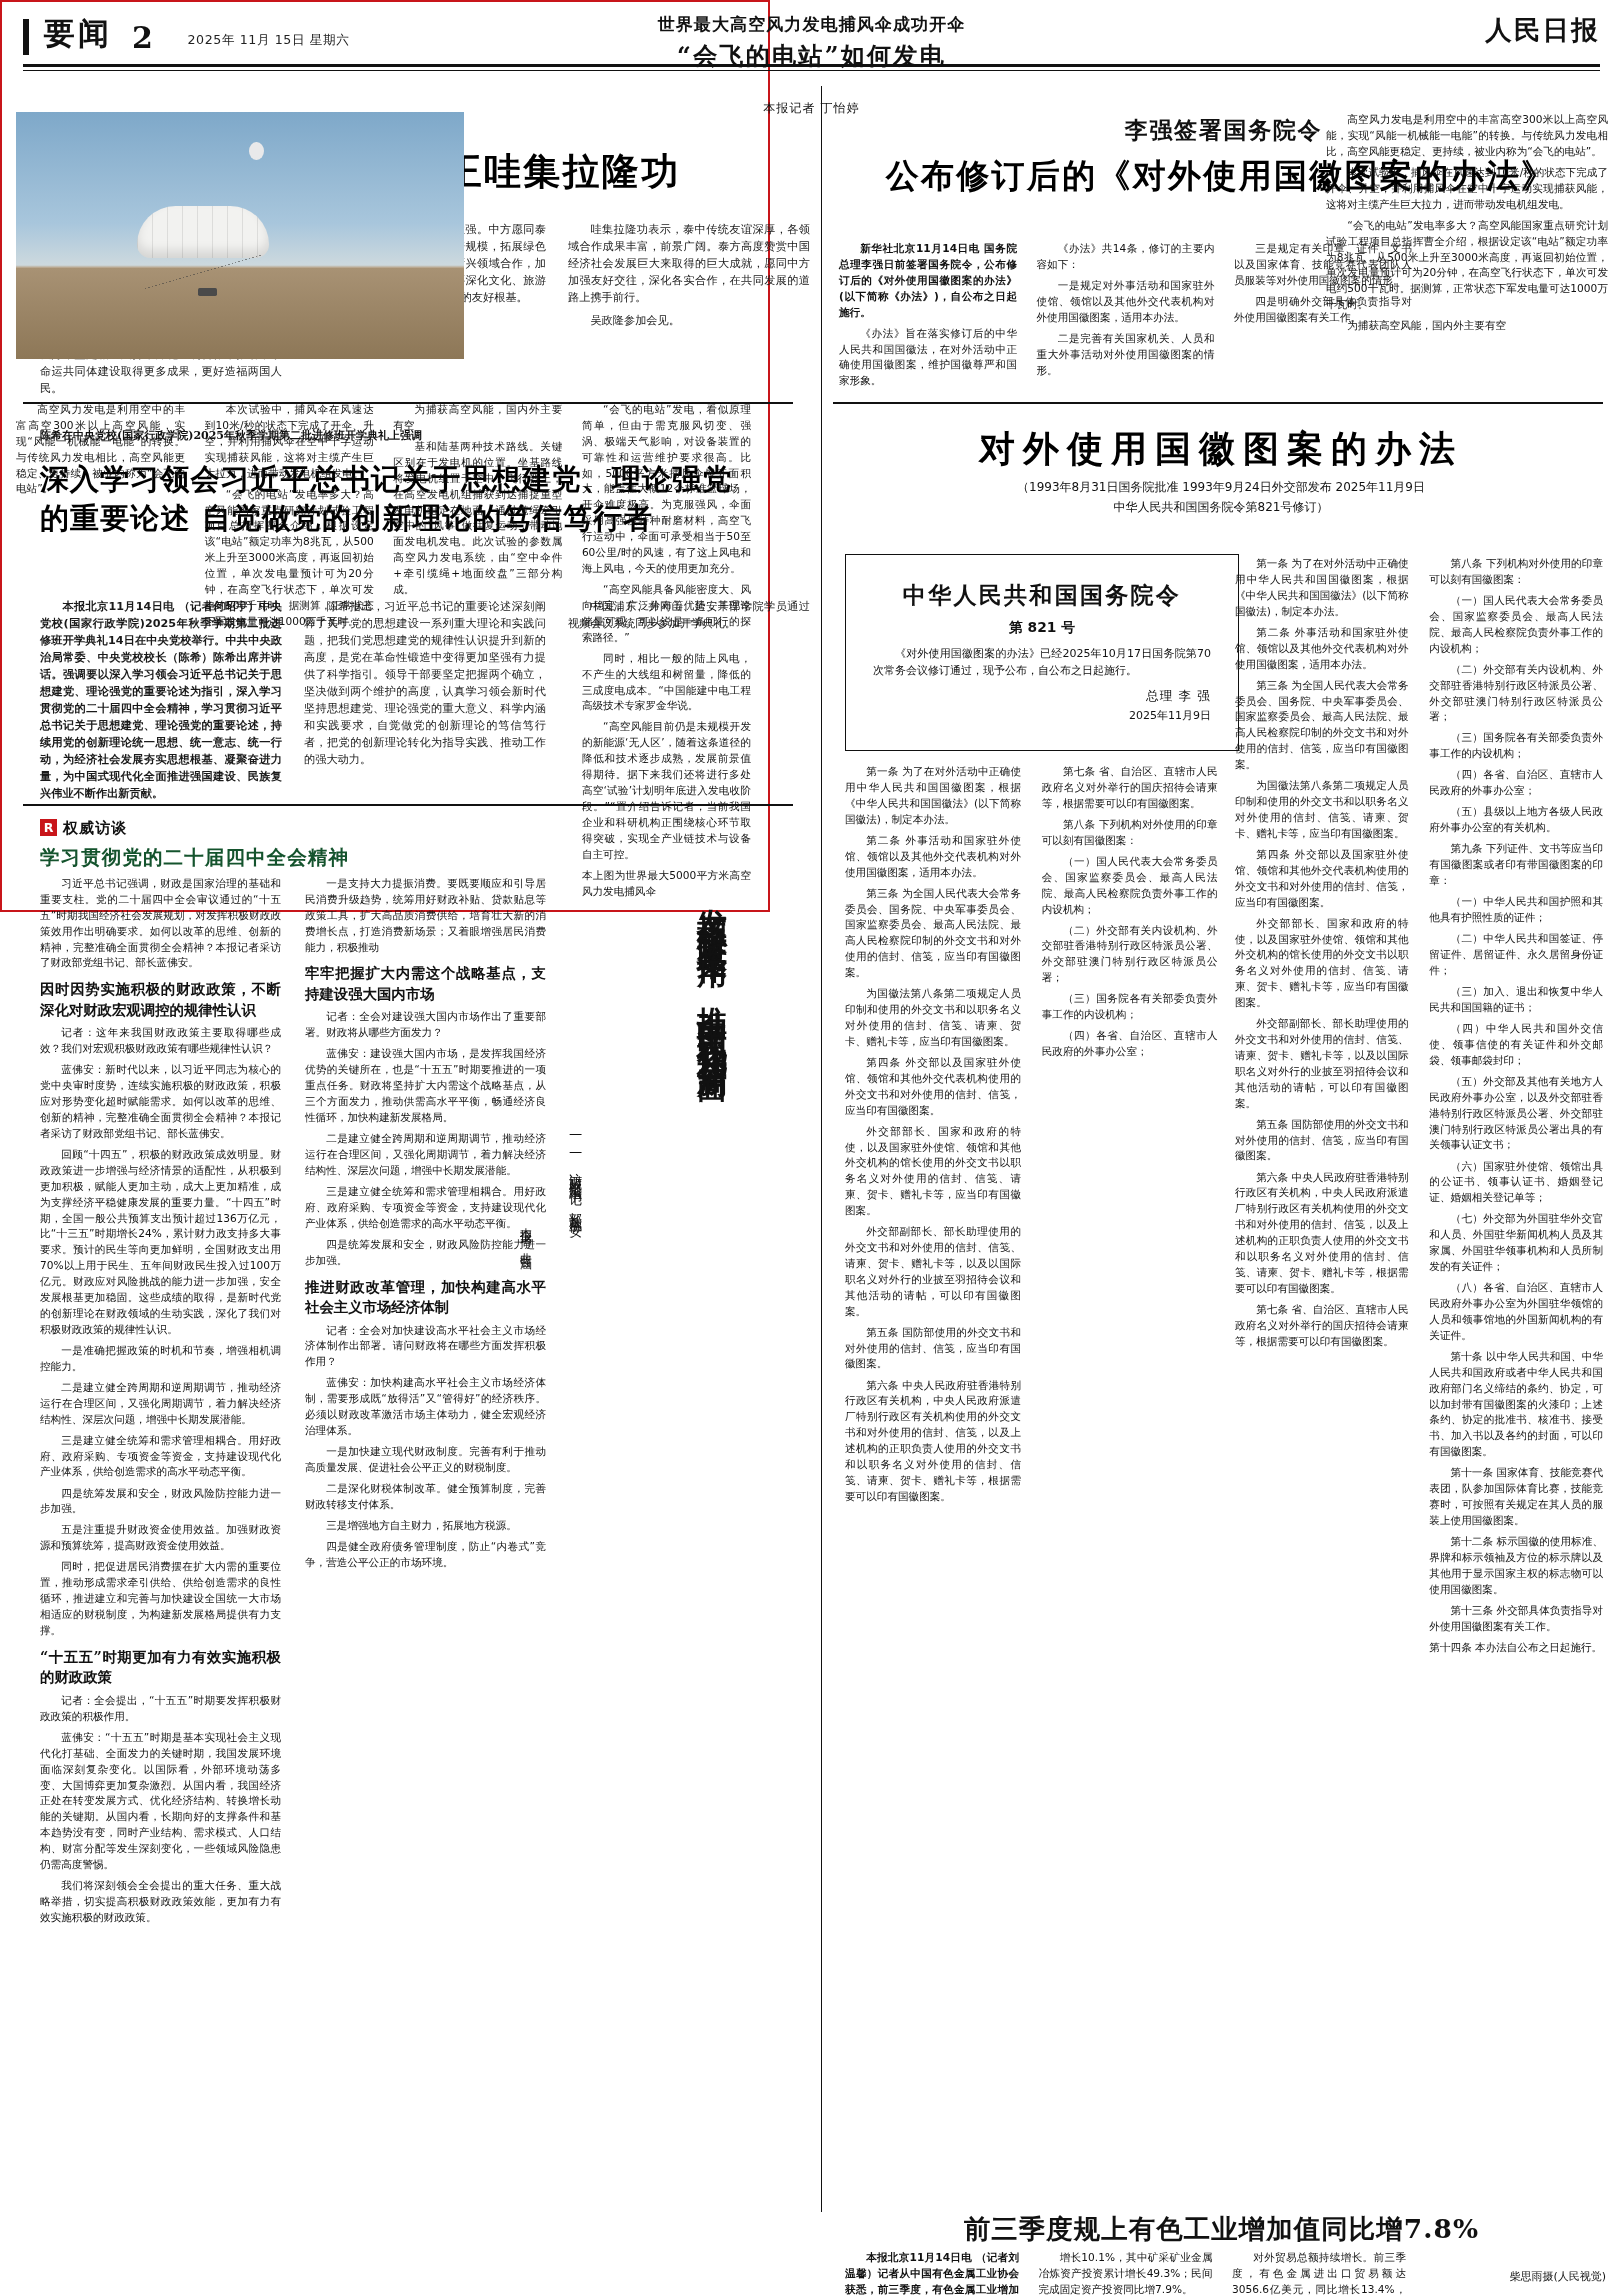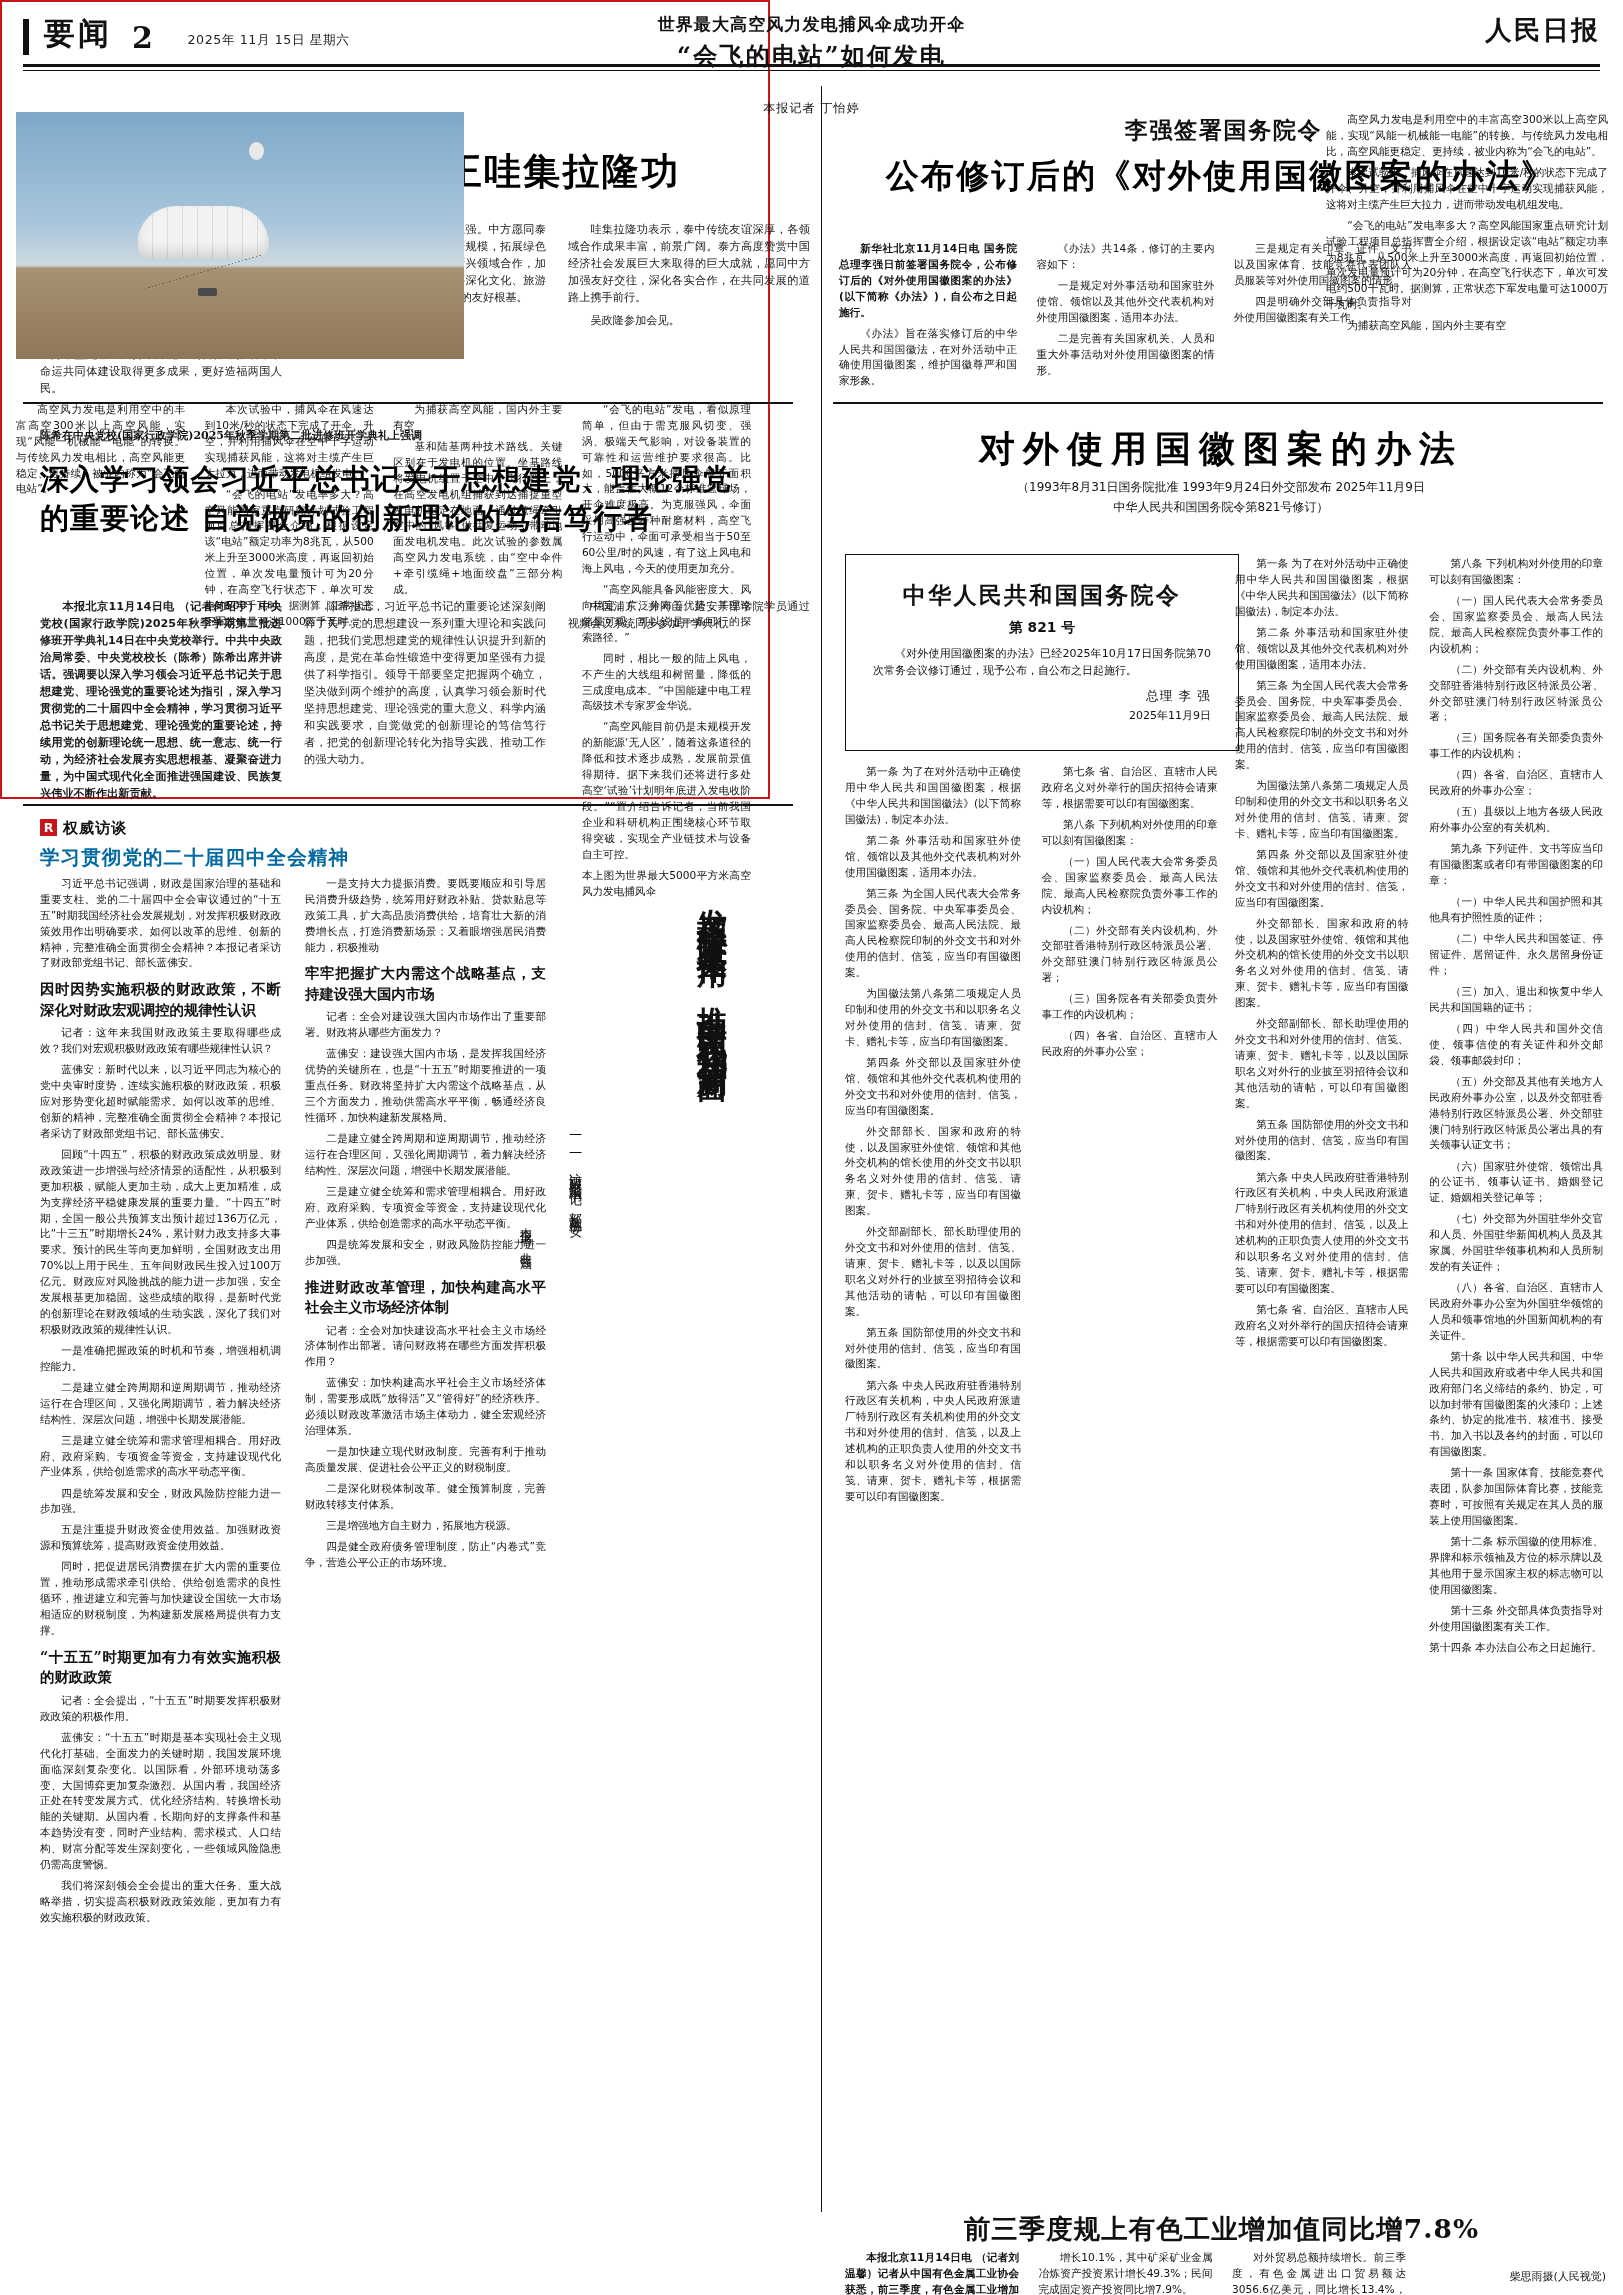--- a/index.html
+++ b/index.html
@@ -50,21 +50,21 @@
   #a2-kicker { left:40px; top:428px; width:770px; font-size:11px; font-weight:bold; font-family:"DejaVu Serif",serif; letter-spacing:0px; }
   #a2-title { left:40px; top:460px; width:770px; font-size:29px; line-height:1.36; text-align:left; letter-spacing:1.1px; }
   #a2-cols { left:40px; top:598px; width:770px; display:flex; gap:22px; }
   #a2-cols .c { width:242px; }
   #rule-a2 { left:23px; top:804px; width:770px; height:1.7px; background:#111; }
 
   
   #iv-badge { left:40px; top:819px; width:17px; height:17px; background:#c8151a; color:#fff;
               font-size:12.6px; font-weight:bold; text-align:center; line-height:17px; }
   #iv-label { left:63px; top:819px; font-size:15px; font-weight:bold; letter-spacing:1.1px; }
-  #iv-sub { left:40px; top:844px; width:437px; font-size:19.5px; font-weight:bold; color:#0369a1;
+  #iv-sub { left:40px; top:844px; width:437px; font-size:19.5px; font-weight:bold; color:#14532d;
             font-family:"DejaVu Serif",serif; letter-spacing:1.1px; }
 
   
   #vtitle { left:586px; top:885px; width:149px; height:517px;
             writing-mode:vertical-rl; text-orientation:upright;
             font-family:"DejaVu Serif","Liberation Serif",serif;
             font-size:30px; font-weight:bold; letter-spacing:5.7px; line-height:1.5; }
   #vsub { left:534px; top:1126px; width:52px; height:402px;
           writing-mode:vertical-rl; text-orientation:upright;
           font-size:13.2px; letter-spacing:2.9px; line-height:1.6; }
@@ -98,21 +98,21 @@
   #decree-body { font-size:11px; text-align:justify; line-height:1.55; margin-top:8px; text-indent:2em; }
   #decree-sign { font-size:12.6px; text-align:right; margin-top:9.2px; letter-spacing:1.1px;}
   #decree-date { font-size:11px; text-align:right; margin-top:3.4px; }
 
   #r2-cols { left:845px; top:764px; width:758px; display:flex; gap:20.7px; }
   #r2-cols .c { width:176px; }
   #r2-colsA { left:1235px; top:556px; width:368px; display:flex; gap:20.7px; }
   #r2-colsA .c { width:174px; }
 
   
-  #feature { left:833px; top:1396px; width:770px; height:799px; border:2.3px solid #c8151a; box-sizing:border-box; }
+  #feature { left:833px; top:1396px; width:770px; height:912px; border:2.3px solid #c8151a; box-sizing:border-box; }
   #feat-kicker { position:absolute; left:0; top:12.6px; width:100%; text-align:center; font-size:17px; font-weight:bold; letter-spacing:1.1px; }
   #feat-title { position:absolute; left:0; top:40px; width:100%; text-align:center;
                 font-family:"DejaVu Serif",serif; font-size:24px; font-weight:bold; letter-spacing:2.3px; }
   #feat-byline { position:absolute; left:0; top:100px; width:100%; text-align:center; font-size:12px; letter-spacing:1.1px; }
   #feat-photo { position:absolute; left:16px; top:112px; width:448px; height:247px; overflow:hidden; }
   .sky { position:absolute; inset:0; background:linear-gradient(#7ea8c9 0%, #a8c6dc 45%, #cdd9de 62%, #b9a68c 63%, #a89274 100%); }
   .ground { position:absolute; left:0; top:63%; width:100%; height:37%; background:linear-gradient(#a89274,#8d7757); }
   .balloon { position:absolute; left:52%; top:12%; width:15px; height:18.4px; background:#e9e9ea; border-radius:50%; }
   .parasail { position:absolute; left:27%; top:38%; width:132px; height:86px; }
   .cap { position:absolute; left:0; top:0; width:132px; height:52px; background:#f2f2f0; border-radius:66px 66px 23px 23px; box-shadow: inset 0 -6.9px 10.3px rgba(0,0,0,.12); }

